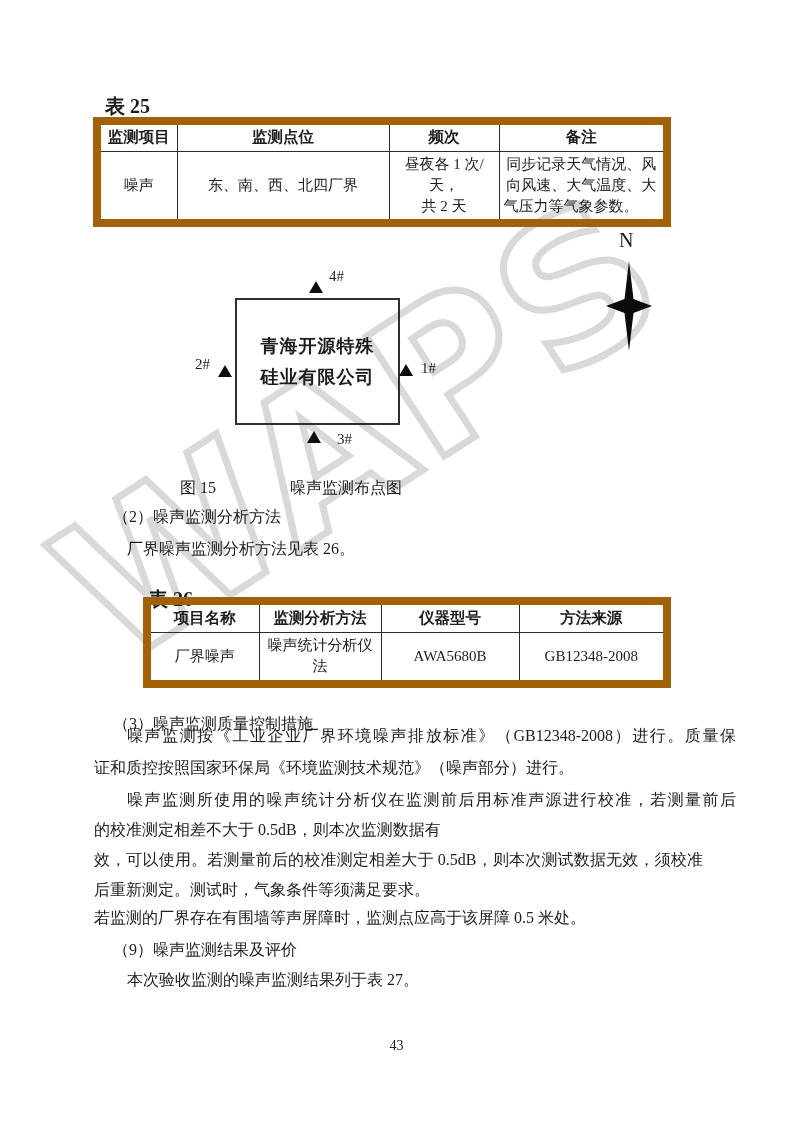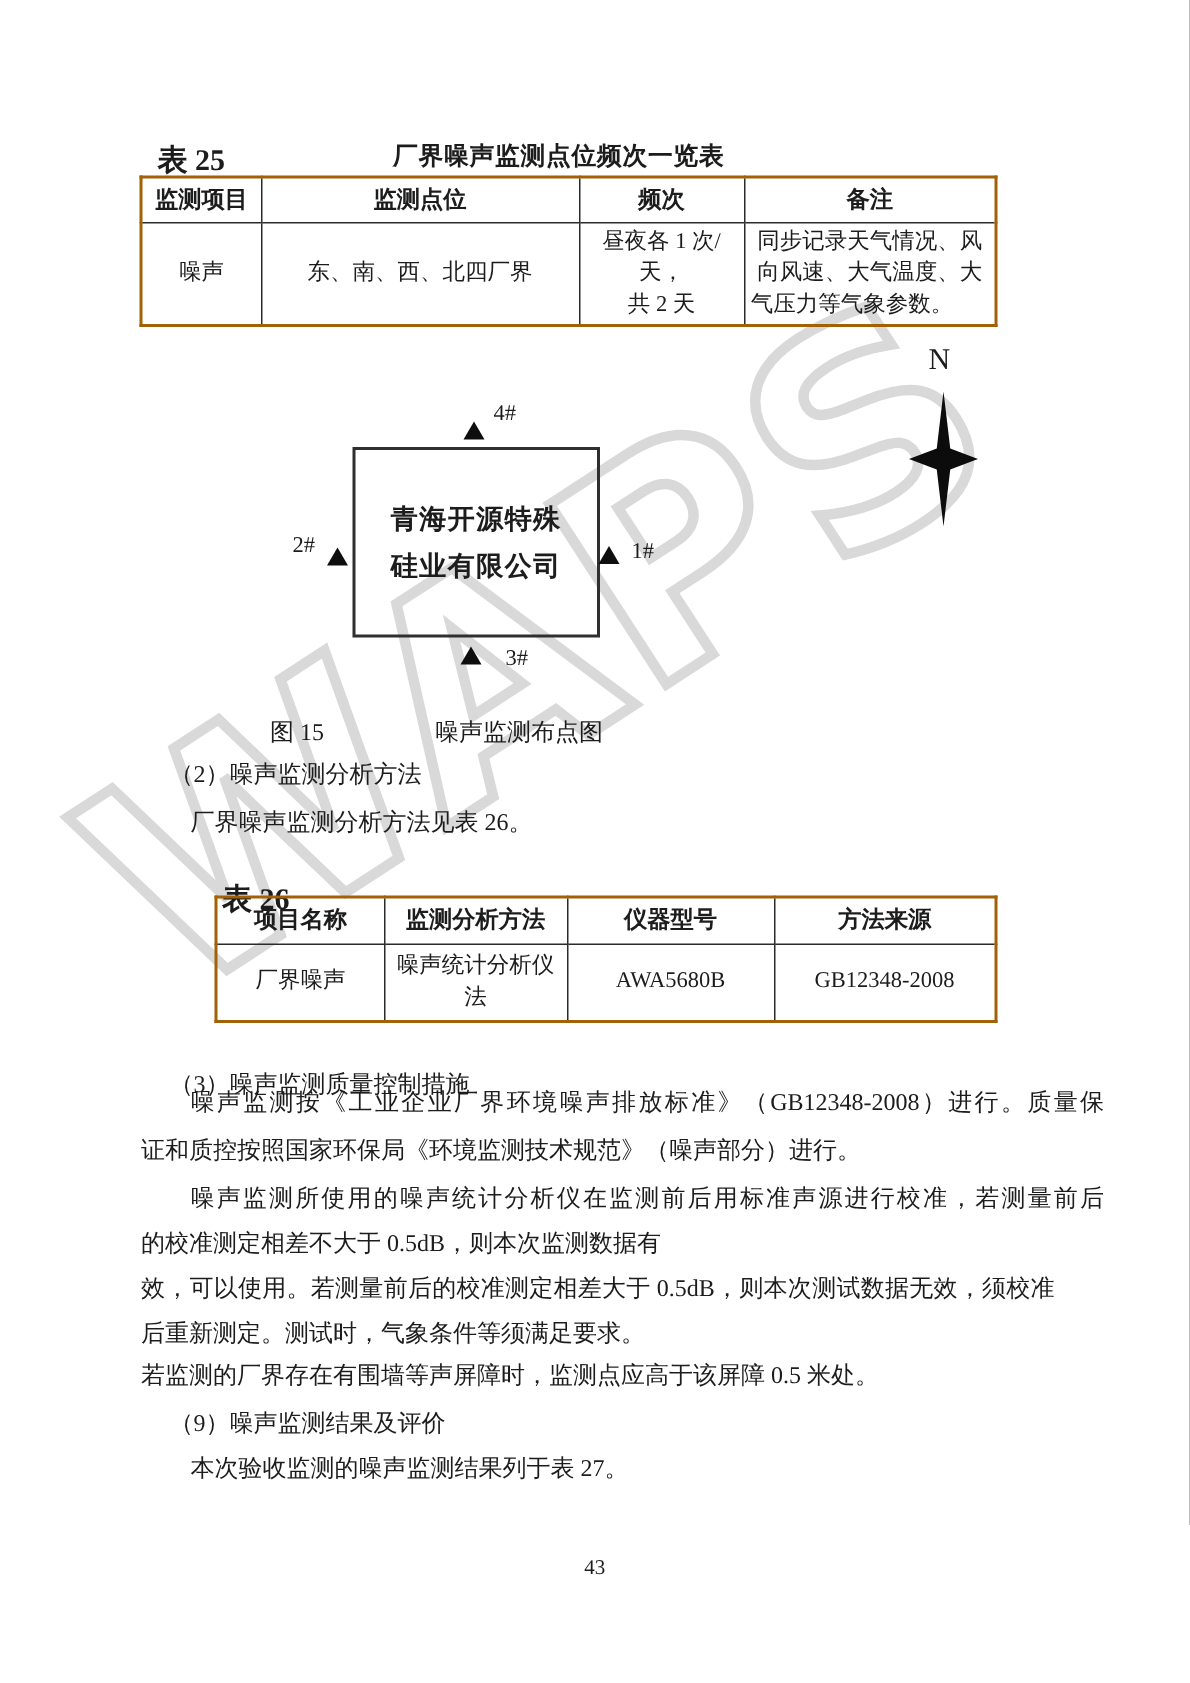--- a/index.html
+++ b/index.html
@@ -12,21 +12,21 @@
   .wm{position:absolute;left:0;top:0;z-index:0;pointer-events:none;}
   .content-layer{position:absolute;left:0;top:0;width:793px;height:1122px;z-index:1;}
 
   
   .tbl-label{font-weight:bold;font-size:20px;}
   .tbl-title{font-weight:bold;font-size:16.5px;letter-spacing:.5px;}
 
   
   table.tbl{border-collapse:collapse;position:absolute;background:transparent;table-layout:fixed;}
   table.tbl th,table.tbl td{border:1.5px solid #2b2b2b;overflow:hidden;}
-  table.tbl{border:2px solid #a16207;}
+  table.tbl{border:8px solid #a16207;}
   table.tbl th{font-size:15.5px;font-weight:bold;text-align:center;padding:2px 2px;}
   table.tbl td{font-size:15px;text-align:center;padding:2px 4px;line-height:21px;}
   td.remark{text-align:justify;text-align-last:left;padding:3px 7px;line-height:21px;}
   .prelines{white-space:pre-line;}
 
   
   .plant-rect{
     position:absolute;left:235px;top:298px;width:161px;height:123px;
     border:2px solid #2f2f2f;display:flex;flex-direction:column;
     align-items:center;justify-content:center;
@@ -55,21 +55,20 @@
 
 <div class="page">
 
   <svg class="wm" width="793" height="1122" viewBox="0 0 793 1122">
     <text x="118" y="668" transform="rotate(-33 118 668)" font-family="DejaVu Sans, sans-serif" font-weight="bold" font-size="196" letter-spacing="6" fill="none" stroke="#d9d9d9" stroke-width="7">WAPS</text>
   </svg>
 
   <div class="content-layer">
 
     <span class="abs tbl-label" style="left:105px;top:93px;">表 25</span>
-    <span class="abs tbl-title" style="left:262px;top:93px;">厂界噪声监测点位频次一览表</span>
 
     <table class="tbl" style="left:93px;top:117px;width:570px;">
       <colgroup>
         <col style="width:80px">
           <col style="width:212px">
           <col style="width:110px">
           <col style="width:168px">
       </colgroup>
       <tbody>
           <tr style="height:30px">

